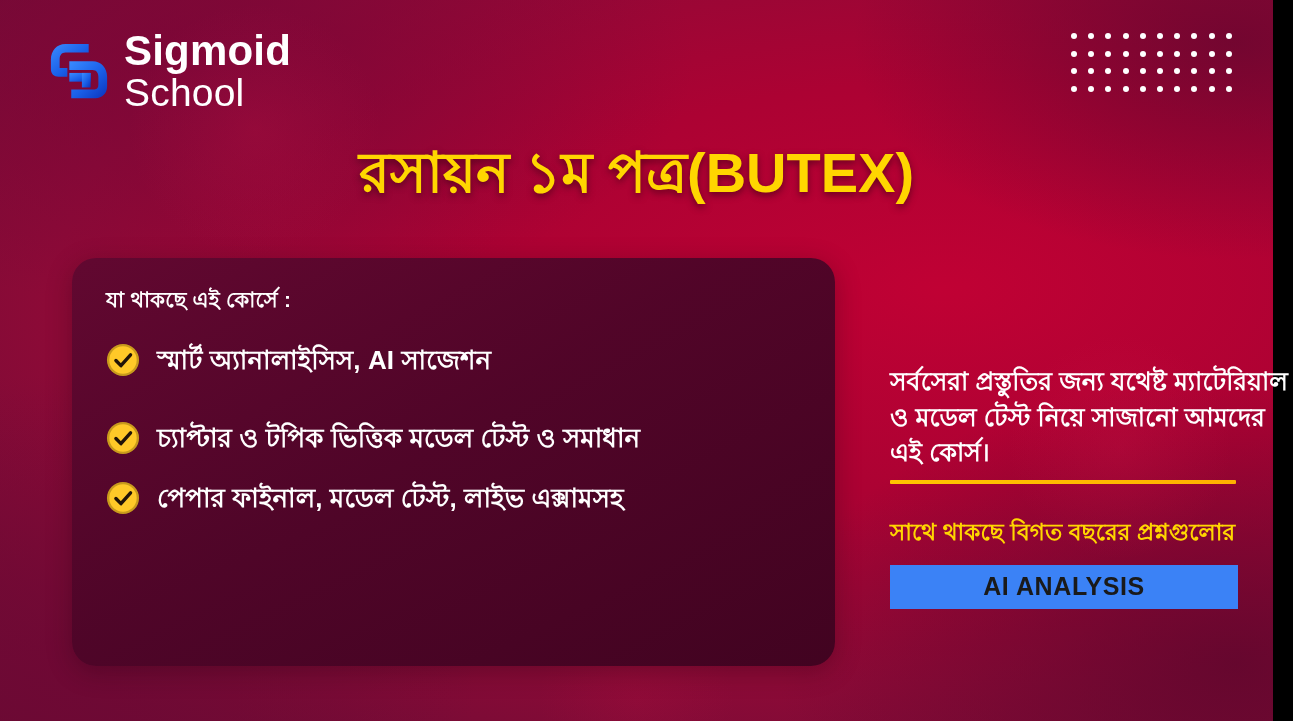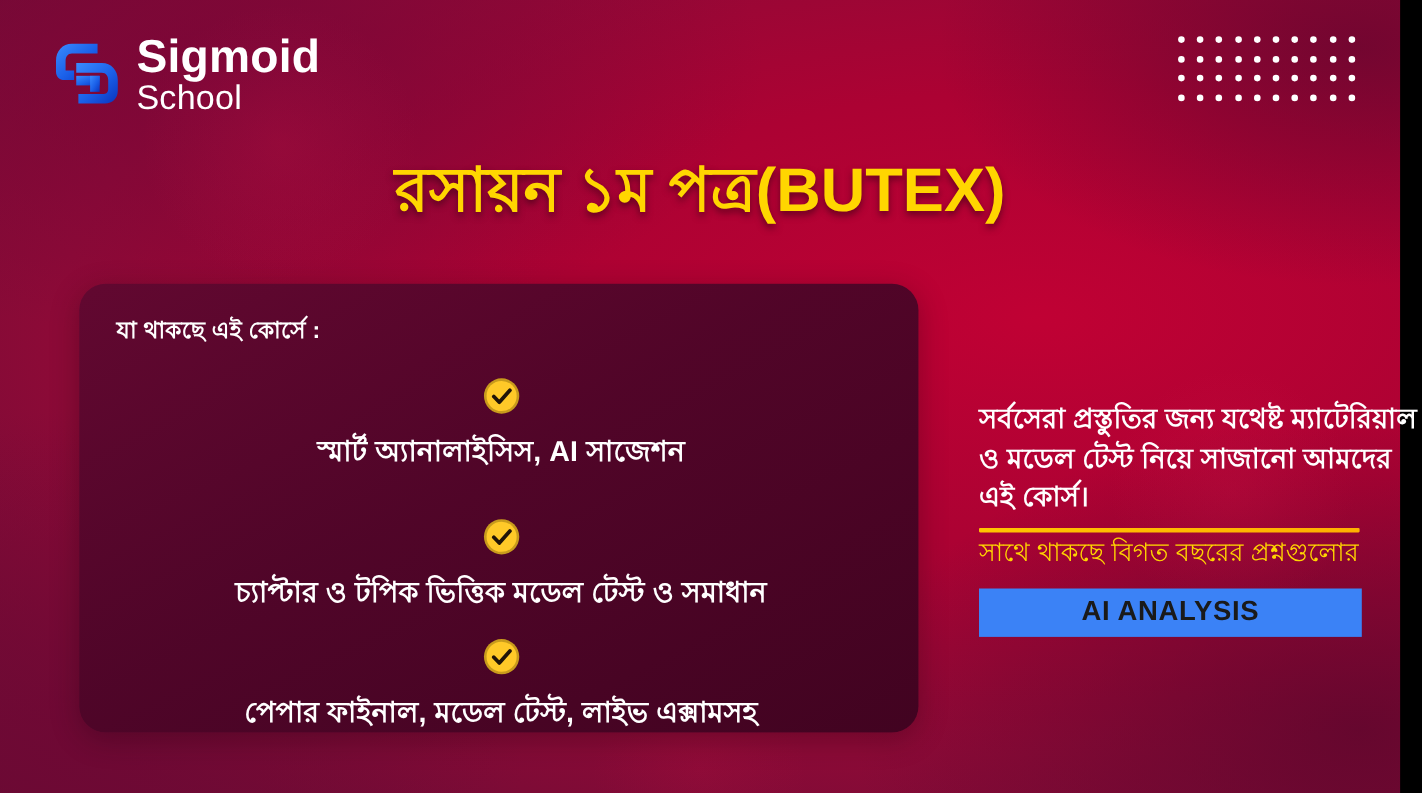--- a/index.html
+++ b/index.html
@@ -60,21 +60,21 @@
     left:48px; top:30px;
     display:flex; align-items:center; gap:14px;
   }
   .logo-mark { width:62px; height:62px; flex:none; display:block; }
   .logo-text {
     color:#ffffff;
     line-height:1.02;
     letter-spacing:0.2px;
   }
   .logo-line1 { font-size:42px; font-weight:700; display:block; }
-  .logo-line2 { font-size:31px; font-weight:400; display:block; }
+  .logo-line2 { font-size:39px; font-weight:400; display:block; }
 
   
   .dot-grid {
     position:absolute;
     left:1071px; top:33px;
     display:grid;
     grid-template-columns:repeat(10, 17.2px);
     grid-template-rows:repeat(4, 17.6px);
   }
   .dot-grid i {
@@ -115,21 +115,20 @@
     font-weight:700;
     letter-spacing:0.2px;
     margin-bottom:24px;
   }
   .feature-list { list-style:none; }
   .feature {
     display:flex;
     align-items:center;
     gap:17px;
     margin-bottom:22px;
-    flex-direction:column;
   }
   .feature:nth-child(1) { margin-bottom:44px; }
   .feature:nth-child(2) { margin-bottom:26px; }
   .feature:nth-child(3) { margin-bottom:44px;align-items:center; }
   .feature:last-child  { margin-bottom:0; }
 
   .check {
     width:34px; height:34px;
     flex:none;
     display:block;
@@ -155,23 +154,24 @@
     line-height:1.42;
     letter-spacing:0.1px;
   }
   .gold-rule {
     width:346px; height:4px;
     background:linear-gradient(90deg,#ffc400 0%,#ffb000 100%);
     margin-top:9px;
     border-radius:1px;
   }
   .right-sub {
+    margin-top:30px;
     color:#ffd600;
     font-size:23px;
-    font-weight:400;
+    font-weight:700;
     white-space:nowrap;
     letter-spacing:0.1px;
   }
   .ai-badge {
     margin-top:12px;
     width:348px; height:44px;
     background:#3b82f6;
     color:#1a1a1a;
     font-size:25px;
     font-weight:700;

